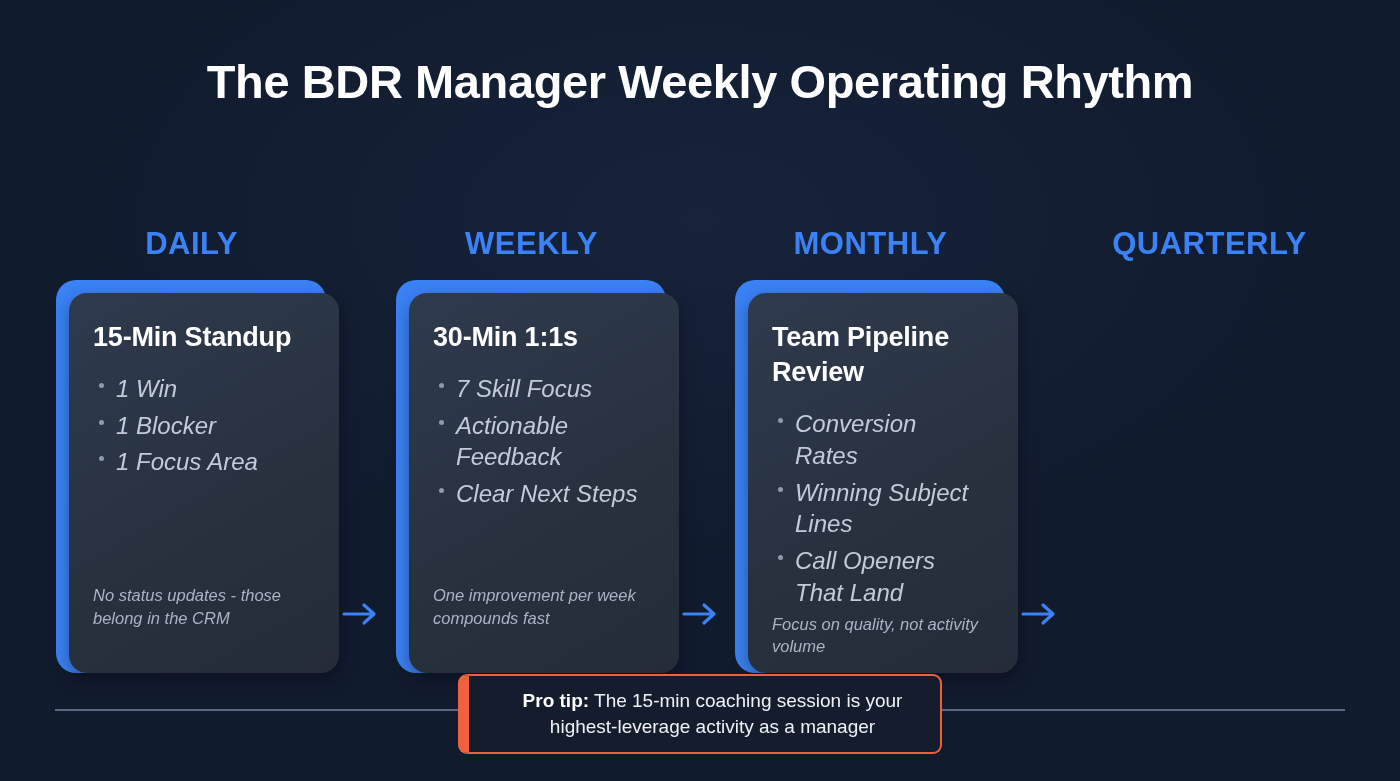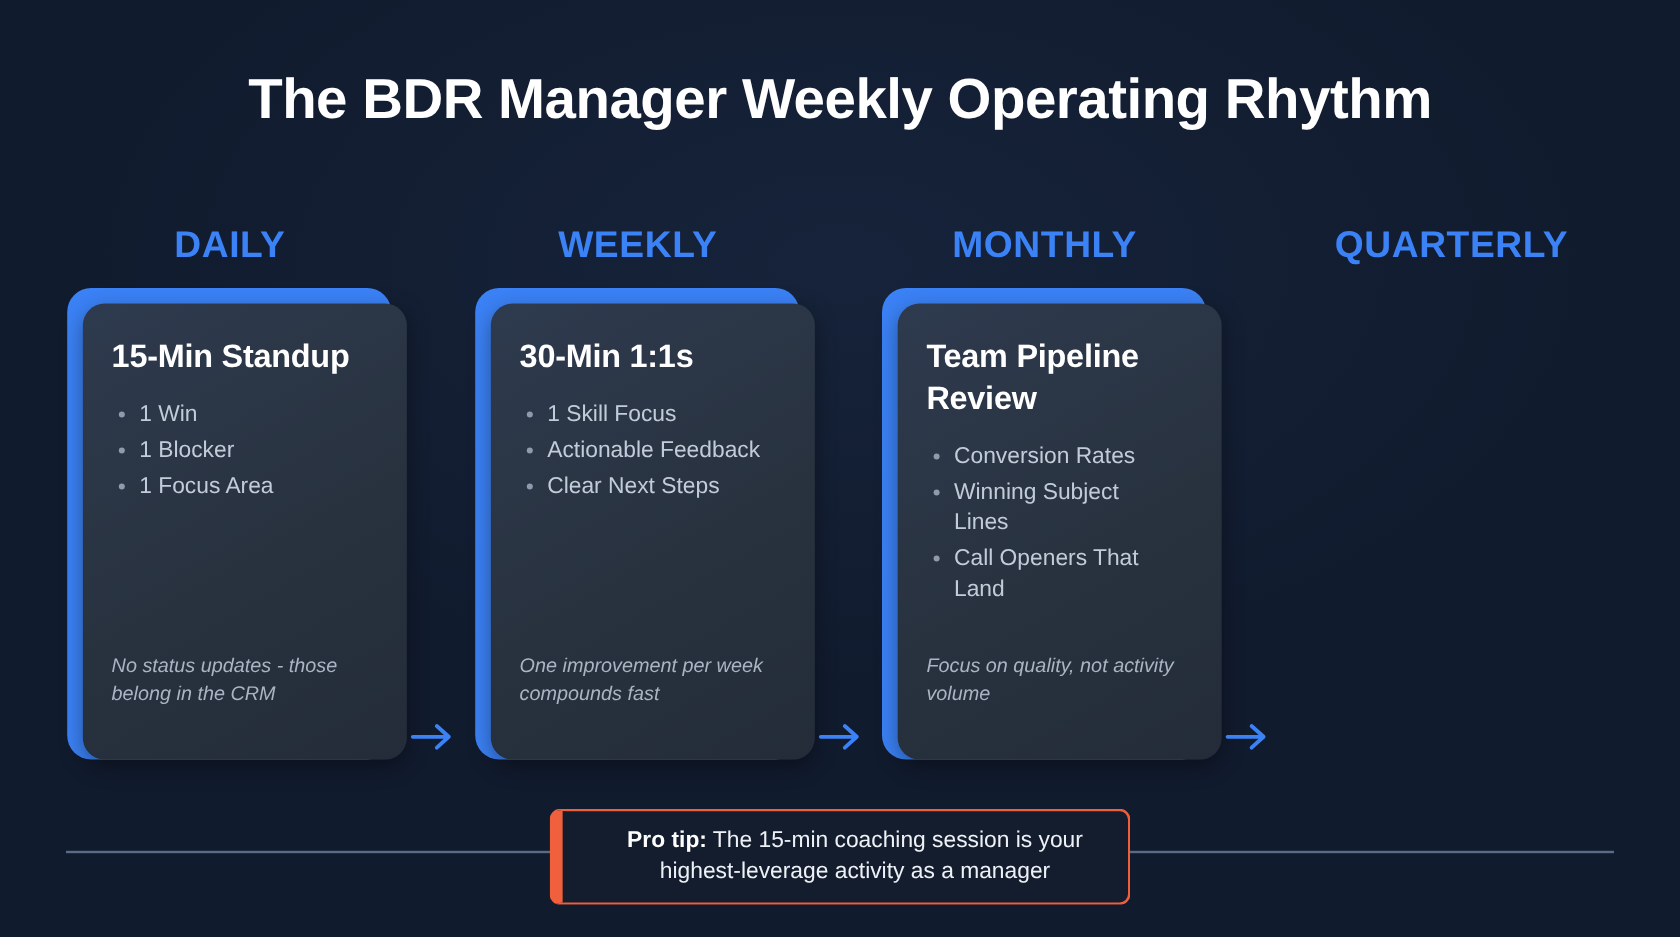--- a/index.html
+++ b/index.html
@@ -46,20 +46,21 @@
   .col.c3 { left:1061px; }
 
   .cadence {
     text-align:center;
     font-size:31px;
     font-weight:bold;
     color:#3b82f6;
     letter-spacing:0.5px;
     height:44px;
     line-height:44px;
+    margin-top:40px;
   }
 
   
   .card-wrap {
     position:relative;
     margin-top:14px;
     width:297px;
     height:400px;
   }
 
@@ -93,24 +94,25 @@
   }
 
   .bullets {
     list-style:none;
     padding:0;
     margin:0;
   }
   .bullets li {
     position:relative;
     padding-left:23px;
-    font-size:19px;
+    font-size:24px;
     line-height:1.32;
     color:#c2ccd9;
     margin-bottom:5px;
+    font-style:italic;
   }
   .bullets li::before {
     content:"";
     position:absolute;
     left:6px; top:10px;
     width:5px; height:5px;
     border-radius:50%;
     background:#8e9bac;
   }
 
@@ -182,21 +184,21 @@
       </div>
     </div>
 
     <div class="col c1">
       <div class="cadence">WEEKLY</div>
       <div class="card-wrap">
         <div class="card-back"></div>
         <div class="card">
           <div class="card-title">30-Min 1:1s</div>
           <ul class="bullets">
-            <li>1 Skill Focus</li>
+            <li>7 Skill Focus</li>
             <li>Actionable Feedback</li>
             <li>Clear Next Steps</li>
           </ul>
           <div class="caption">One improvement per week compounds fast</div>
         </div>
       </div>
     </div>
 
     <div class="col c2">
       <div class="cadence">MONTHLY</div>

